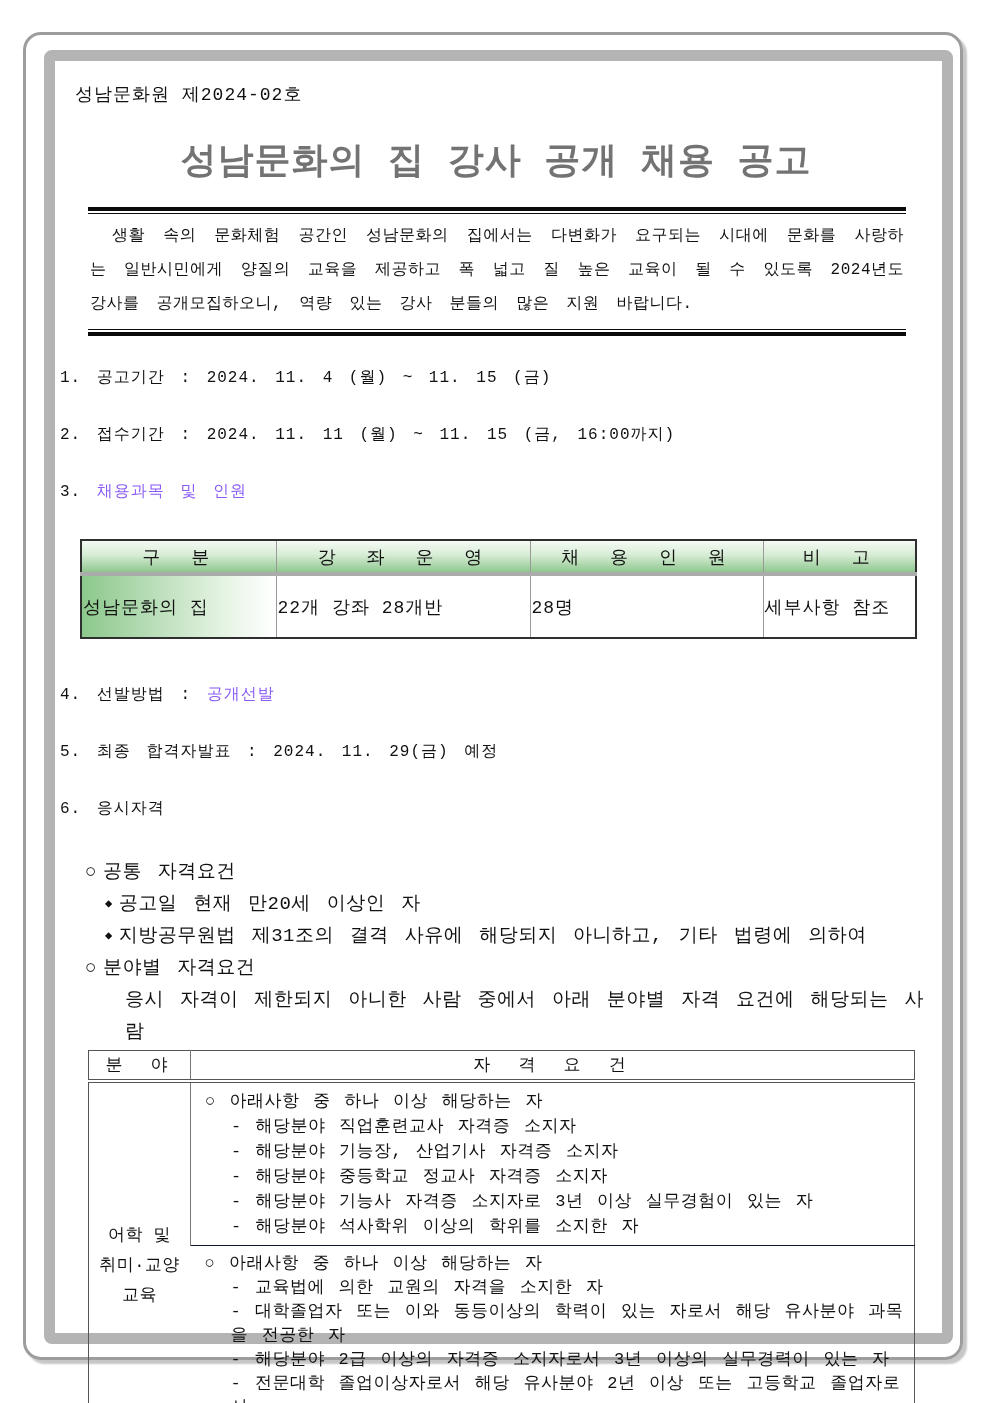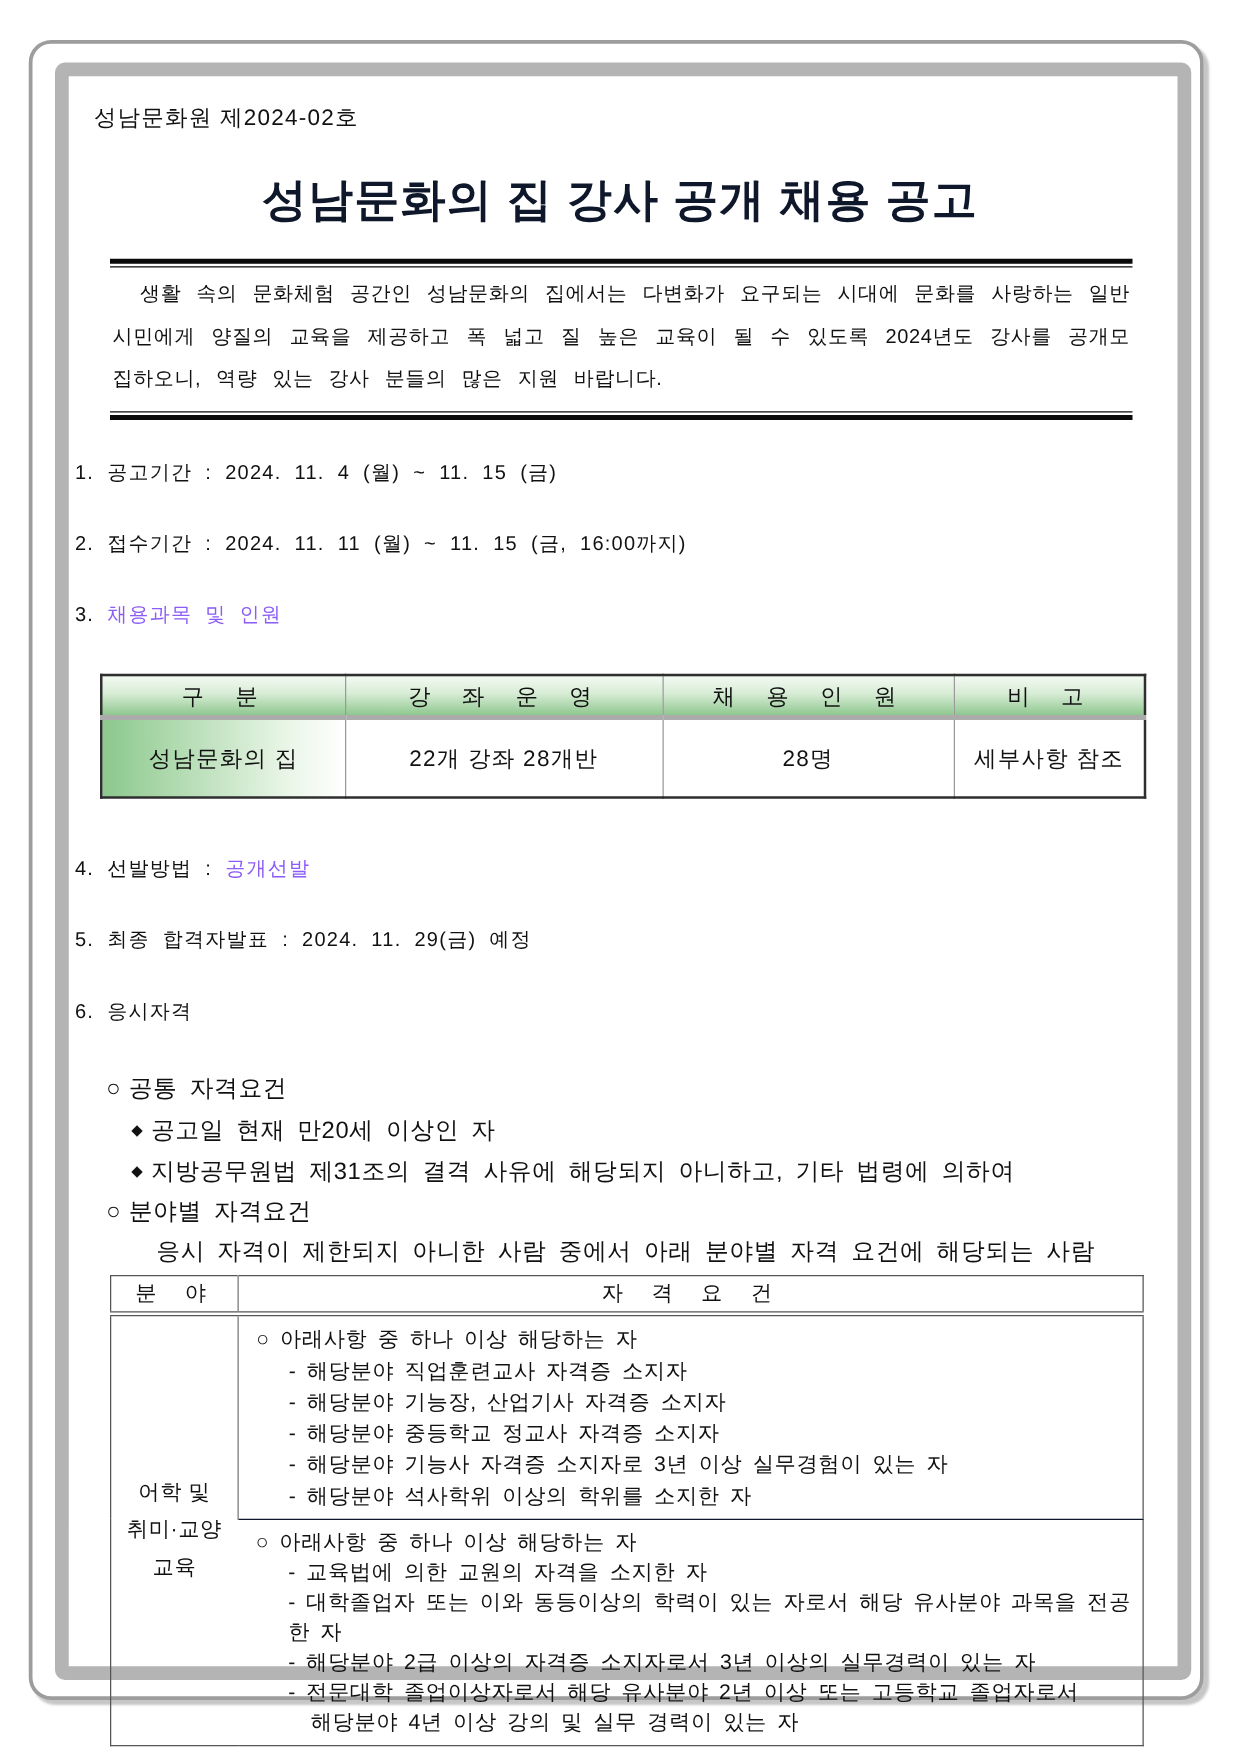--- a/index.html
+++ b/index.html
@@ -1,39 +1,39 @@
 <!DOCTYPE html>
 <html><head>
 <meta charset="utf-8">
 <style>
   * { box-sizing: border-box; }
   html, body { margin: 0; padding: 0; background: #ffffff; }
   .page {
     position: relative; width: 992px; height: 1403px; background: #ffffff;
-    font-family: Liberation Sans, sans-serif; color: #111;
+    font-family: Liberation Mono, monospace; color: #111;
     overflow: hidden;
     border-radius: 22px;
   }
   
   .frame-outer {
     position: absolute; left: 23px; top: 32px; width: 940px; height: 1328px;
     border: 3px solid #9d9d9d; border-radius: 18px;
     box-shadow: 4px 4px 2px #c6c6c6;
   }
   .frame-inner {
     position: absolute; left: 44px; top: 50px; width: 909px; height: 1294px;
     border: 11px solid #b4b4b4; border-radius: 8px;
   }
   
   .content { position: absolute; left: 58px; top: 58px; width: 876px; }
   .doc-no { margin: 24px 0 0 17px; font-size: 18px; letter-spacing: 1px; }
   .title {
     margin: 30px 0 0 0; text-align: center;
     font-size: 36px; font-weight: 900; letter-spacing: 1px;
-    color: #0f172a;
+    color: #737373;
   }
   .intro { margin: 22px 28px 0 30px; }
   .hr-thick { height: 4px; background: #0a0a0a; }
   .hr-thin  { height: 1px; background: #0a0a0a; }
   .gap-t { margin-top: 2px; }
   .gap-b { margin-bottom: 2px; }
   .intro-text {
     margin: 0; padding: 5px 2px 8px 2px;
     font-size: 16px; line-height: 34px;
     text-align: justify; text-indent: 22px;
@@ -49,21 +49,21 @@
     border-collapse: collapse; border: 2px solid #2f2f2f;
     font-size: 18px;
   }
   .t1 th {
     height: 34px; font-weight: normal;
     letter-spacing: 6px; word-spacing: 8px;
     background: linear-gradient(180deg, #f4faf3 0%, #d7ecd5 45%, #8fc78f 100%);
     border-left: 1px solid #9a9a9a; border-bottom: 1px solid #6b6b6b; margin-left: 13px;
   }
   .t1 td {
-    height: 64px; text-align: center;
+    height: 64px; text-align: left;
     border-left: 1px solid #9a9a9a; border-top: 4px solid #ababab;
     letter-spacing: 1px;
   }
   .t1 th:first-child, .t1 td:first-child { border-left: none; }
   .t1 .cat { background: linear-gradient(90deg, #8cc88c 0%, #e8f5e6 75%, #ffffff 100%); }
   
   .qual { margin: 13px 0 0 0; }
   .qline { font-size: 19px; line-height: 32px; letter-spacing: 0.5px; word-spacing: 4px; }
   .q-circle { margin-left: 27px; }
   .q-diamond { margin-left: 47px; }

